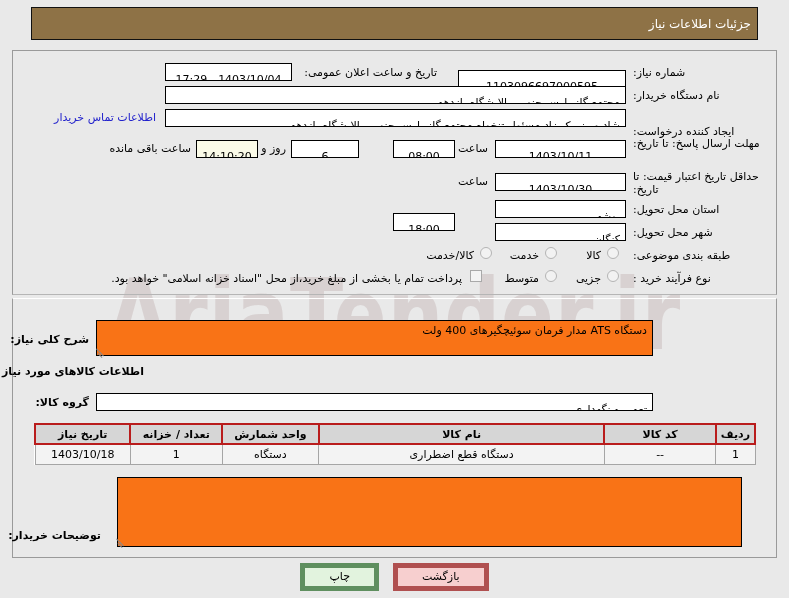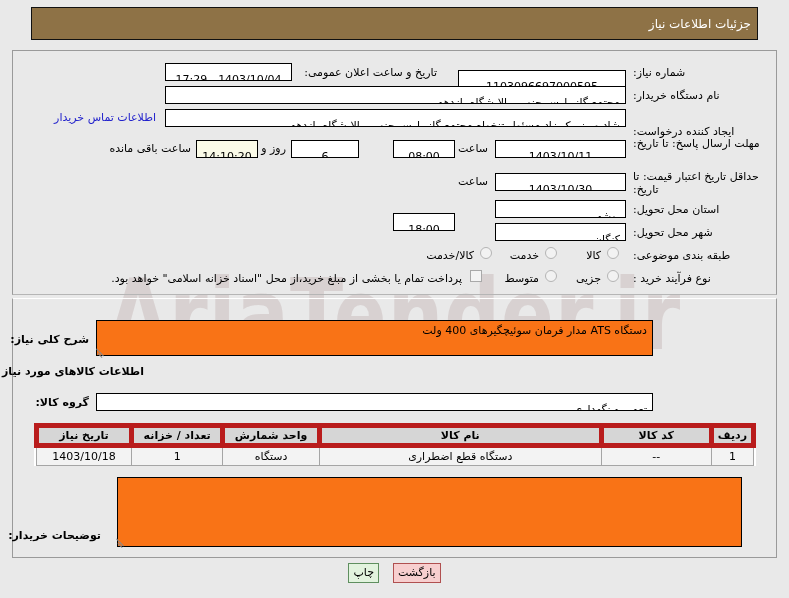--- a/index.html
+++ b/index.html
@@ -173,21 +173,21 @@
   
   table.items {
     position: absolute;
     border-collapse: collapse;
     z-index: 4;
     background: #ffffff;
     font-size: 11px;
   }
   table.items th {
     background: #d6d6d6;
-    border: 5px solid #b91c1c;
+    border: 2px solid #b91c1c;
     font-weight: bold;
     height: 20px;
     text-align: center;
     padding: 1px 4px;
     white-space: nowrap;
     color: #000;
   }
   table.items td {
     background: #f3f3f3;
     border: 1px solid #a5a5a5;
@@ -203,22 +203,22 @@
     position: absolute;
     left: 0; top: 563px;
     width: 789px;
     display: flex;
     justify-content: center;
     gap: 14px;
     z-index: 5;
   }
   .btn {
     font-size: 11px;
-    padding: 2px 4px;
-    border: 1px solid #be185d;
+    padding: 2px 24px;
+    border: 5px solid #be185d;
     cursor: pointer;
     font-family: inherit;
     line-height: 14px;
   }
   .btn-back { background: #f7cfcf; border-color: #b05050; color: #000; }
   .btn-print { background: #e2f3de; border-color: #5f8f5f; color: #000; }
 </style>
 </head>
 <body>
 

